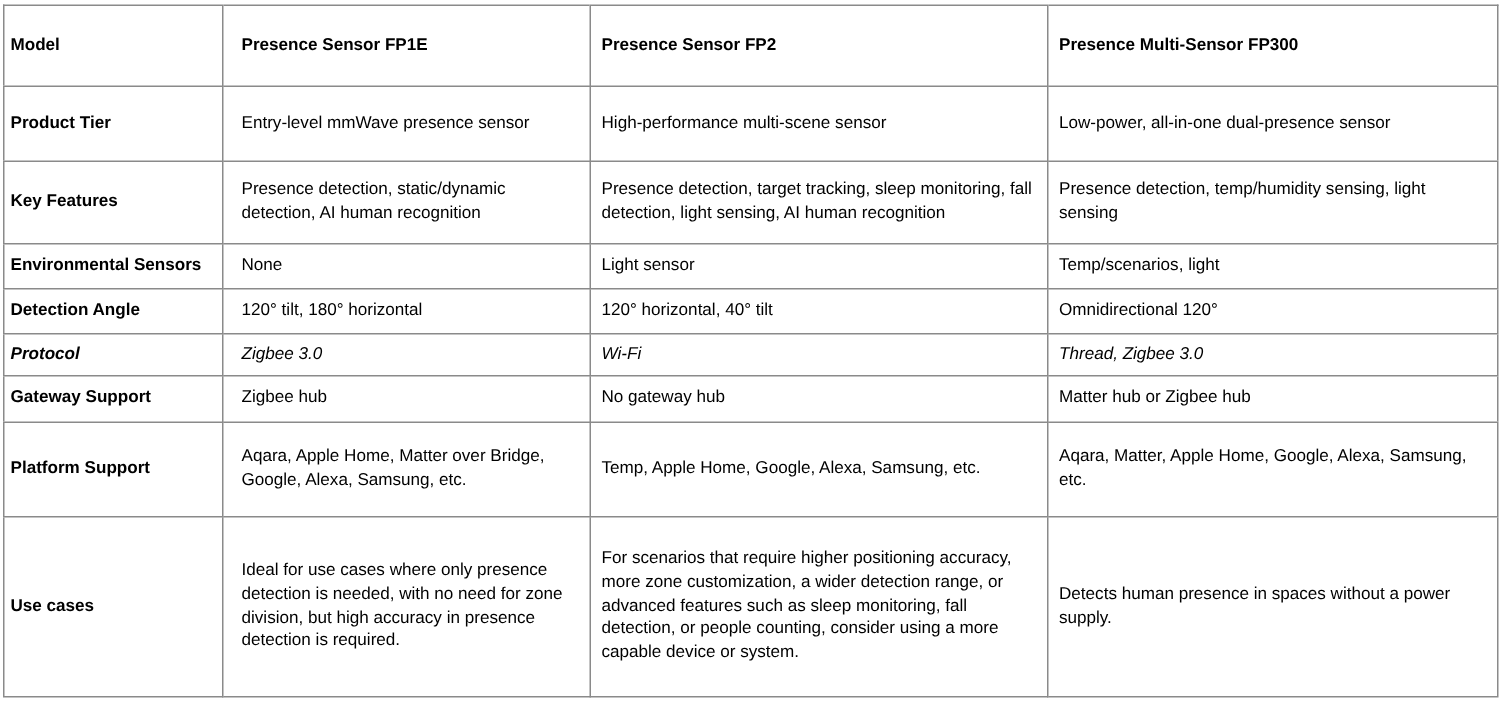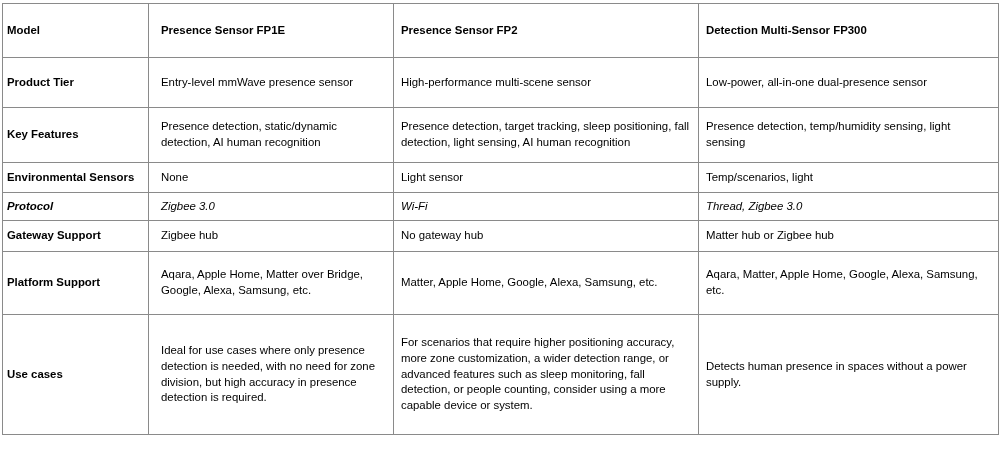--- a/index.html
+++ b/index.html
@@ -73,64 +73,70 @@
       <col class="c0">
         <col class="c1">
         <col class="c2">
         <col class="c3">
     </colgroup>
     <tbody>
       <tr class="r-model">
         <td class="rowlabel hdr">Model</td>
         <td class="hdr model-cell">Presence Sensor FP1E</td>
         <td class="hdr">Presence Sensor FP2</td>
-        <td class="hdr">Detection Multi-Sensor FP300</td>
+        <td class="hdr">Presence Multi-Sensor FP300</td>
       </tr>
 
       <tr class="r-tier">
         <td class="rowlabel">Product Tier</td>
         <td class="model-cell">Entry-level mmWave presence sensor</td>
         <td>High-performance multi-scene sensor</td>
         <td>Low-power,  all-in-one dual-presence sensor</td>
       </tr>
 
       <tr class="r-features">
         <td class="rowlabel">Key Features</td>
         <td class="model-cell">Presence detection, static/dynamic detection, AI human recognition</td>
-        <td>Presence detection, target tracking, sleep positioning, fall detection, light sensing, AI human recognition</td>
+        <td>Presence detection, target tracking, sleep monitoring, fall detection, light sensing, AI human recognition</td>
         <td>Presence detection, temp/humidity sensing, light sensing</td>
       </tr>
 
       <tr class="r-env">
         <td class="rowlabel">Environmental Sensors</td>
         <td class="model-cell">None</td>
         <td>Light sensor</td>
         <td>Temp/scenarios,  light</td>
       </tr>
 
 
+      <tr class="r-angle">
+        <td class="rowlabel">Detection Angle</td>
+        <td class="model-cell">120° tilt, 180° horizontal</td>
+        <td>120° horizontal, 40° tilt</td>
+        <td>Omnidirectional 120°</td>
+      </tr>
 
       <tr class="r-protocol">
         <td class="rowlabel">Protocol</td>
         <td class="model-cell">Zigbee 3.0</td>
         <td>Wi-Fi</td>
         <td>Thread, Zigbee 3.0</td>
       </tr>
 
       <tr class="r-gateway">
         <td class="rowlabel">Gateway Support</td>
         <td class="model-cell">Zigbee hub</td>
         <td>No gateway hub</td>
         <td>Matter hub or Zigbee hub</td>
       </tr>
 
       <tr class="r-platform">
         <td class="rowlabel">Platform Support</td>
         <td class="model-cell">Aqara, Apple Home, Matter over Bridge, Google, Alexa, Samsung, etc.</td>
-        <td>Matter, Apple Home, Google, Alexa, Samsung, etc.</td>
+        <td>Temp, Apple Home, Google, Alexa, Samsung, etc.</td>
         <td>Aqara, Matter,  Apple Home, Google, Alexa, Samsung, etc.</td>
       </tr>
 
       <tr class="r-usecases">
         <td class="rowlabel">Use cases</td>
         <td class="model-cell">Ideal for use cases where only presence detection is needed, with no need for zone division, but high accuracy in presence detection is required.</td>
         <td>For scenarios that require higher positioning accuracy, more zone customization, a wider detection range, or advanced features such as sleep monitoring, fall detection, or people counting, consider using a more capable device or system.</td>
         <td>Detects human presence in spaces without a power supply.</td>
       </tr>
 

